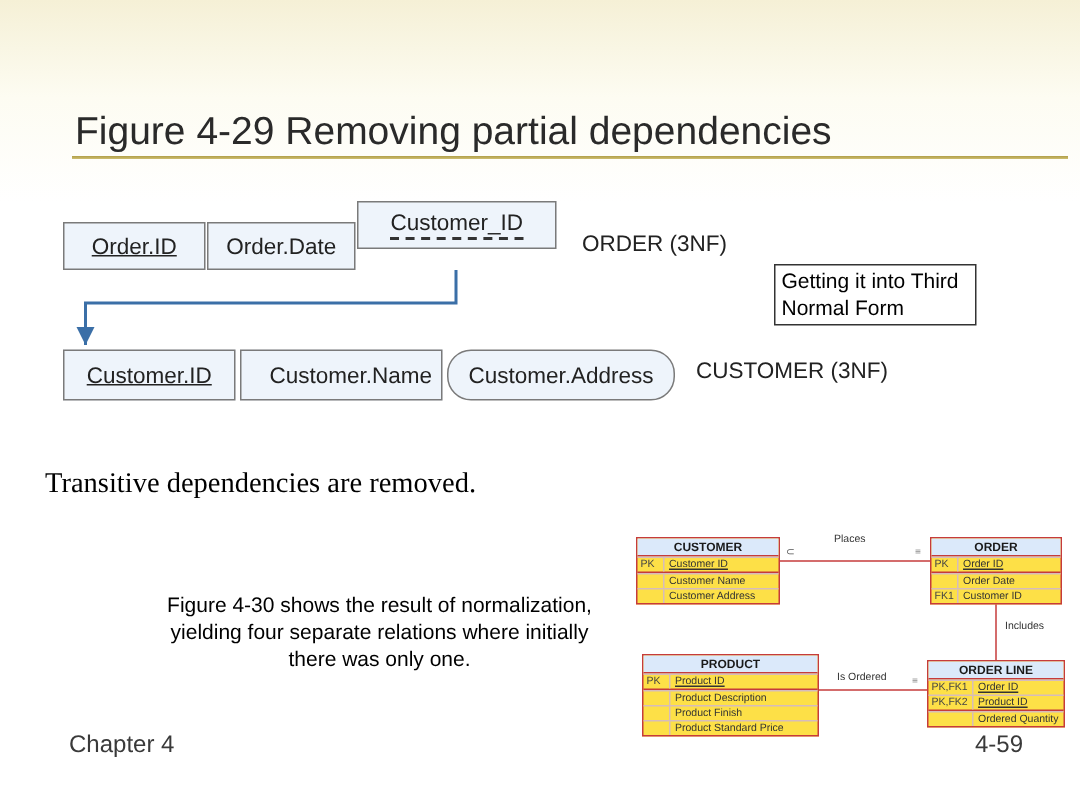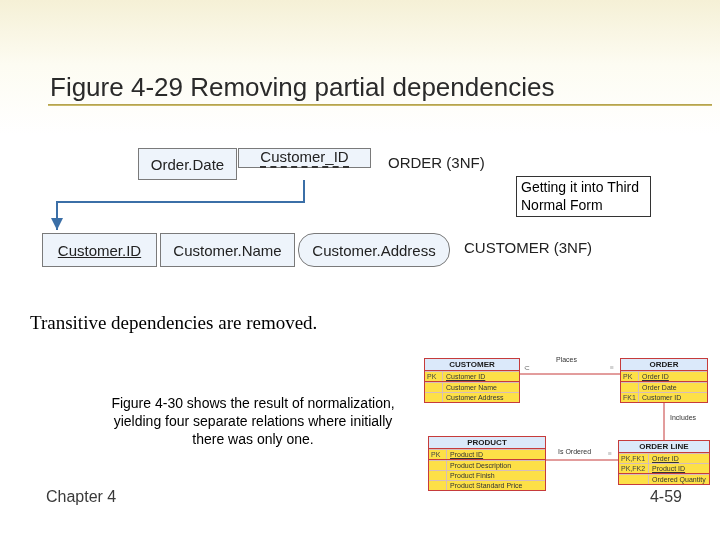--- a/index.html
+++ b/index.html
@@ -62,25 +62,25 @@
   .dashul { border-bottom: 2px dashed #333; padding-bottom: 1px; }
   .rel-label {
     position: absolute;
     font-family: Arial, sans-serif;
     font-size: 15px;
     color: #222;
   }
   
   #c-orderid   { top: 30px; left: 32px;  width: 95px;  height: 32px; }
   #c-orderdate { top: 30px; left: 128px; width: 99px;  height: 32px; }
-  #c-ocustid   { top: 30px; left: 228px; width: 133px; height: 20px; }
+  #c-ocustid   { top: 16px; left: 228px; width: 133px; height: 32px; }
   #l-order     { top: 36px; left: 378px; }
   
   #c-custid    { top: 115px; left: 32px;  width: 115px; height: 34px; }
-  #c-custname  { top: 115px; left: 150px; width: 135px; height: 34px; }
+  #c-custname  { top: 115px; left: 150px; width: 135px; height: 34px; justify-content: flex-end; }
   #c-custaddr  { top: 115px; left: 288px; width: 152px; height: 34px; border-radius: 16px; }
   #l-customer  { top: 121px; left: 454px; }
   
   svg.arrow { position: absolute; top: 0; left: 0; width: 700px; height: 180px; pointer-events: none; }
 
   .callout {
     position: absolute;
     top: 312px;
     left: 18px;
     font-family: "Times New Roman", Georgia, serif;
@@ -156,20 +156,23 @@
     color: #333;
   }
 </style>
 </head>
 <body>
 
 <div class="slide-title">Figure 4-29 Removing partial dependencies</div>
 <div class="rule"></div>
 
 <div class="diagram-area">
+  <div id="c-orderid" class="table-cell">
+      <span class="ul">Order.ID</span>
+    </div>
   <div id="c-orderdate" class="table-cell">
       <span>Order.Date</span>
     </div>
   <div id="c-ocustid" class="table-cell">
       <span class="dashul">Customer_ID</span>
     </div>
   <div id="l-order" class="rel-label">ORDER (3NF)</div>
 
   <div id="c-custid" class="table-cell">
       <span class="ul">Customer.ID</span>

